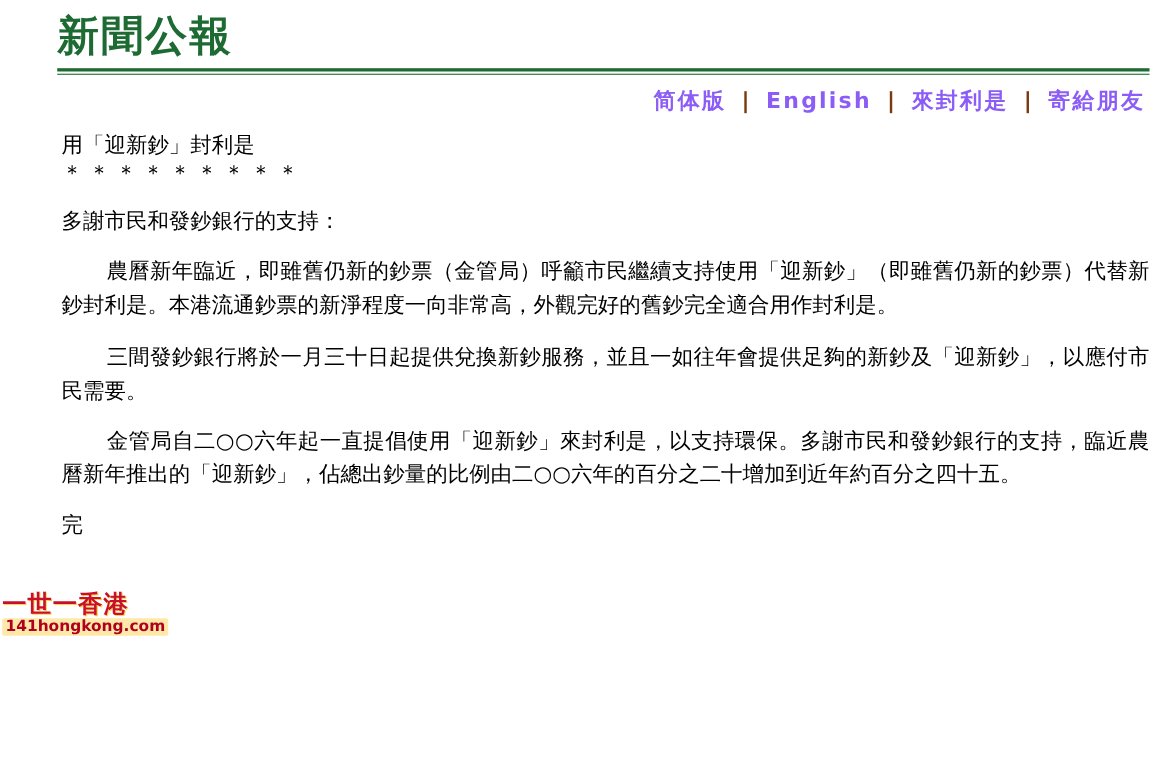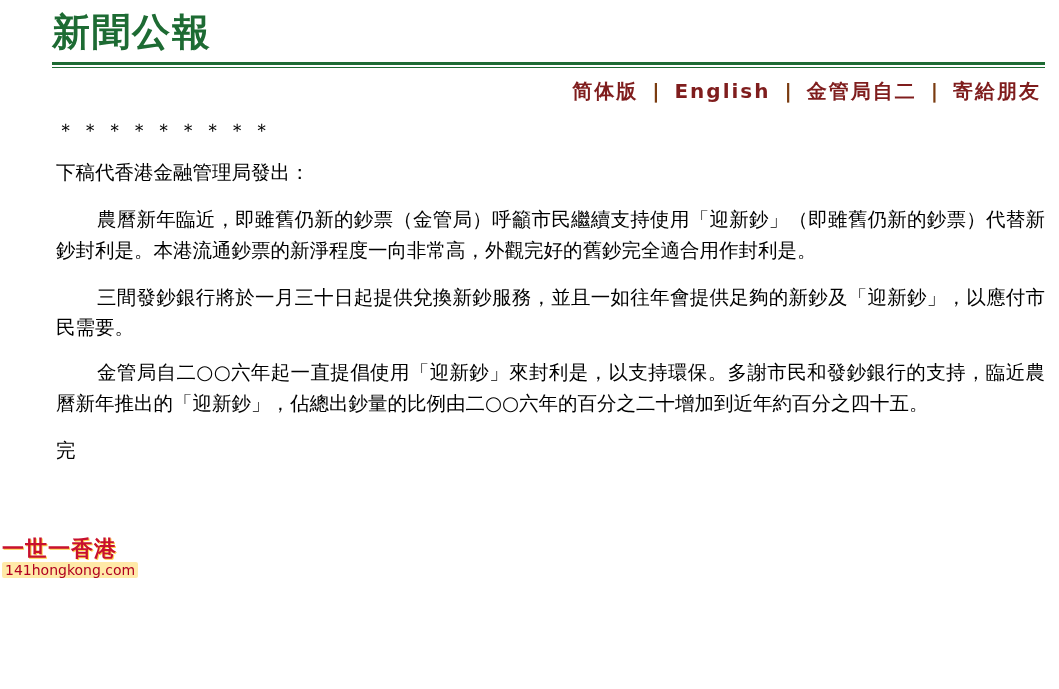--- a/index.html
+++ b/index.html
@@ -47,21 +47,21 @@
   .navbar {
     text-align: right;
     padding: 10px 18px 0 0;
     font-family: "DejaVu Sans", "Liberation Sans", sans-serif;
     font-size: 20px;
     font-weight: bold;
     color: #7a3b10;
     letter-spacing: 1px;
   }
   .navbar a {
-    color: #7f1d1d;
+    color: #8b5cf6;
     text-decoration: none;
     letter-spacing: 2px;
   }
   .nav-sep {
     color: #7a3b10;
     padding: 0 6px;
   }
   .body-area {
     padding: 14px 14px 0 56px;
     font-family: "DejaVu Sans", "Liberation Sans", sans-serif;
@@ -117,21 +117,21 @@
     letter-spacing: 1px;
     text-shadow: 1px 1px 0 #ffd24d;
     white-space: nowrap;
   }
   .wm-sub {
     position: absolute;
     left: 2px;
     top: 30px;
     font-family: "DejaVu Sans", "Liberation Sans", sans-serif;
     font-size: 14px;
-    font-weight: normal;
+    font-weight: bold;
     color: #b00020;
     background: #ffe9a8;
     padding: 0 3px;
     border-radius: 2px;
     white-space: nowrap;
   }
 </style>
 </head>
 <body>
 
@@ -141,28 +141,29 @@
     <span class="masthead-title">新聞公報</span>
   </div>
   <div class="rule"></div>
   <div class="rule-thin"></div>
 
   <div class="navbar">
     <a href="#">简体版</a>
     <span class="nav-sep">|</span>
     <a href="#">English</a>
     <span class="nav-sep">|</span>
-    <a href="#">金管局自二</a>
+    <a href="#">來封利是</a>
     <span class="nav-sep">|</span>
     <a href="#">寄給朋友</a>
   </div>
 
   <div class="body-area">
+    <p class="headline">用「迎新鈔」封利是</p>
     <p class="stars">＊＊＊＊＊＊＊＊＊</p>
-    <p class="para">下稿代香港金融管理局發出：</p>
+    <p class="para">多謝市民和發鈔銀行的支持：</p>
     <p class="para indent">農曆新年臨近，即雖舊仍新的鈔票（金管局）呼籲市民繼續支持使用「迎新鈔」（即雖舊仍新的鈔票）代替新鈔封利是。本港流通鈔票的新淨程度一向非常高，外觀完好的舊鈔完全適合用作封利是。</p>
     <p class="para indent tight">三間發鈔銀行將於一月三十日起提供兌換新鈔服務，並且一如往年會提供足夠的新鈔及「迎新鈔」，以應付市民需要。</p>
     <p class="para indent">金管局自二○○六年起一直提倡使用「迎新鈔」來封利是，以支持環保。多謝市民和發鈔銀行的支持，臨近農曆新年推出的「迎新鈔」，佔總出鈔量的比例由二○○六年的百分之二十增加到近年約百分之四十五。</p>
     <p class="end-mark">完</p>
   </div>
 
   <div class="watermark">
     <span class="wm-text">一世一香港</span>
     <span class="wm-sub">141hongkong.com</span>
   </div>

